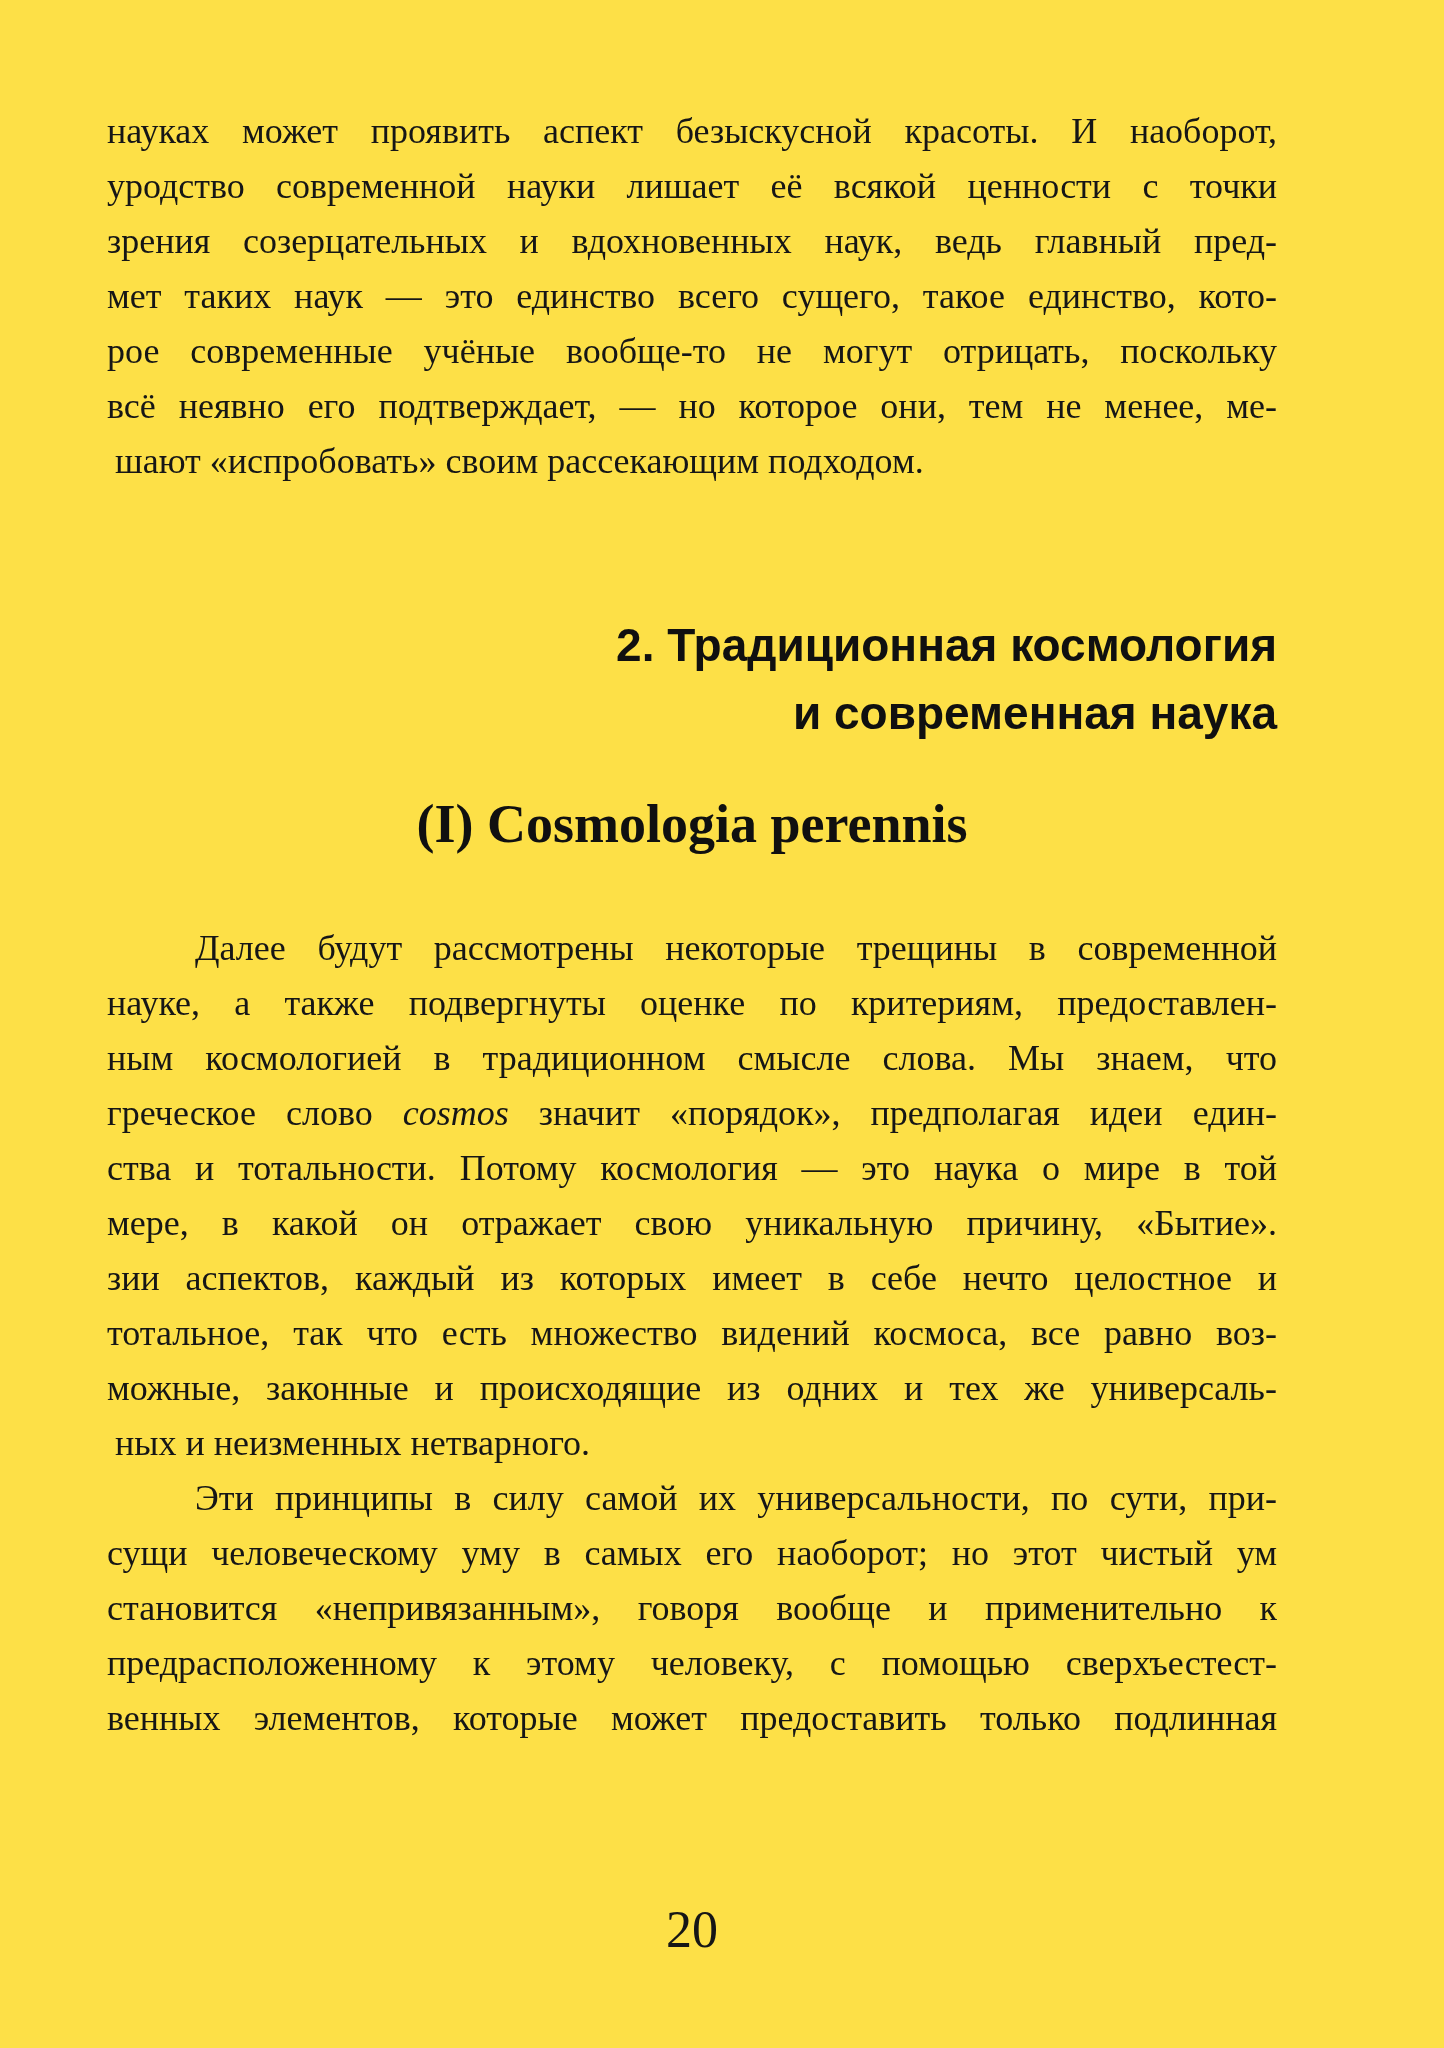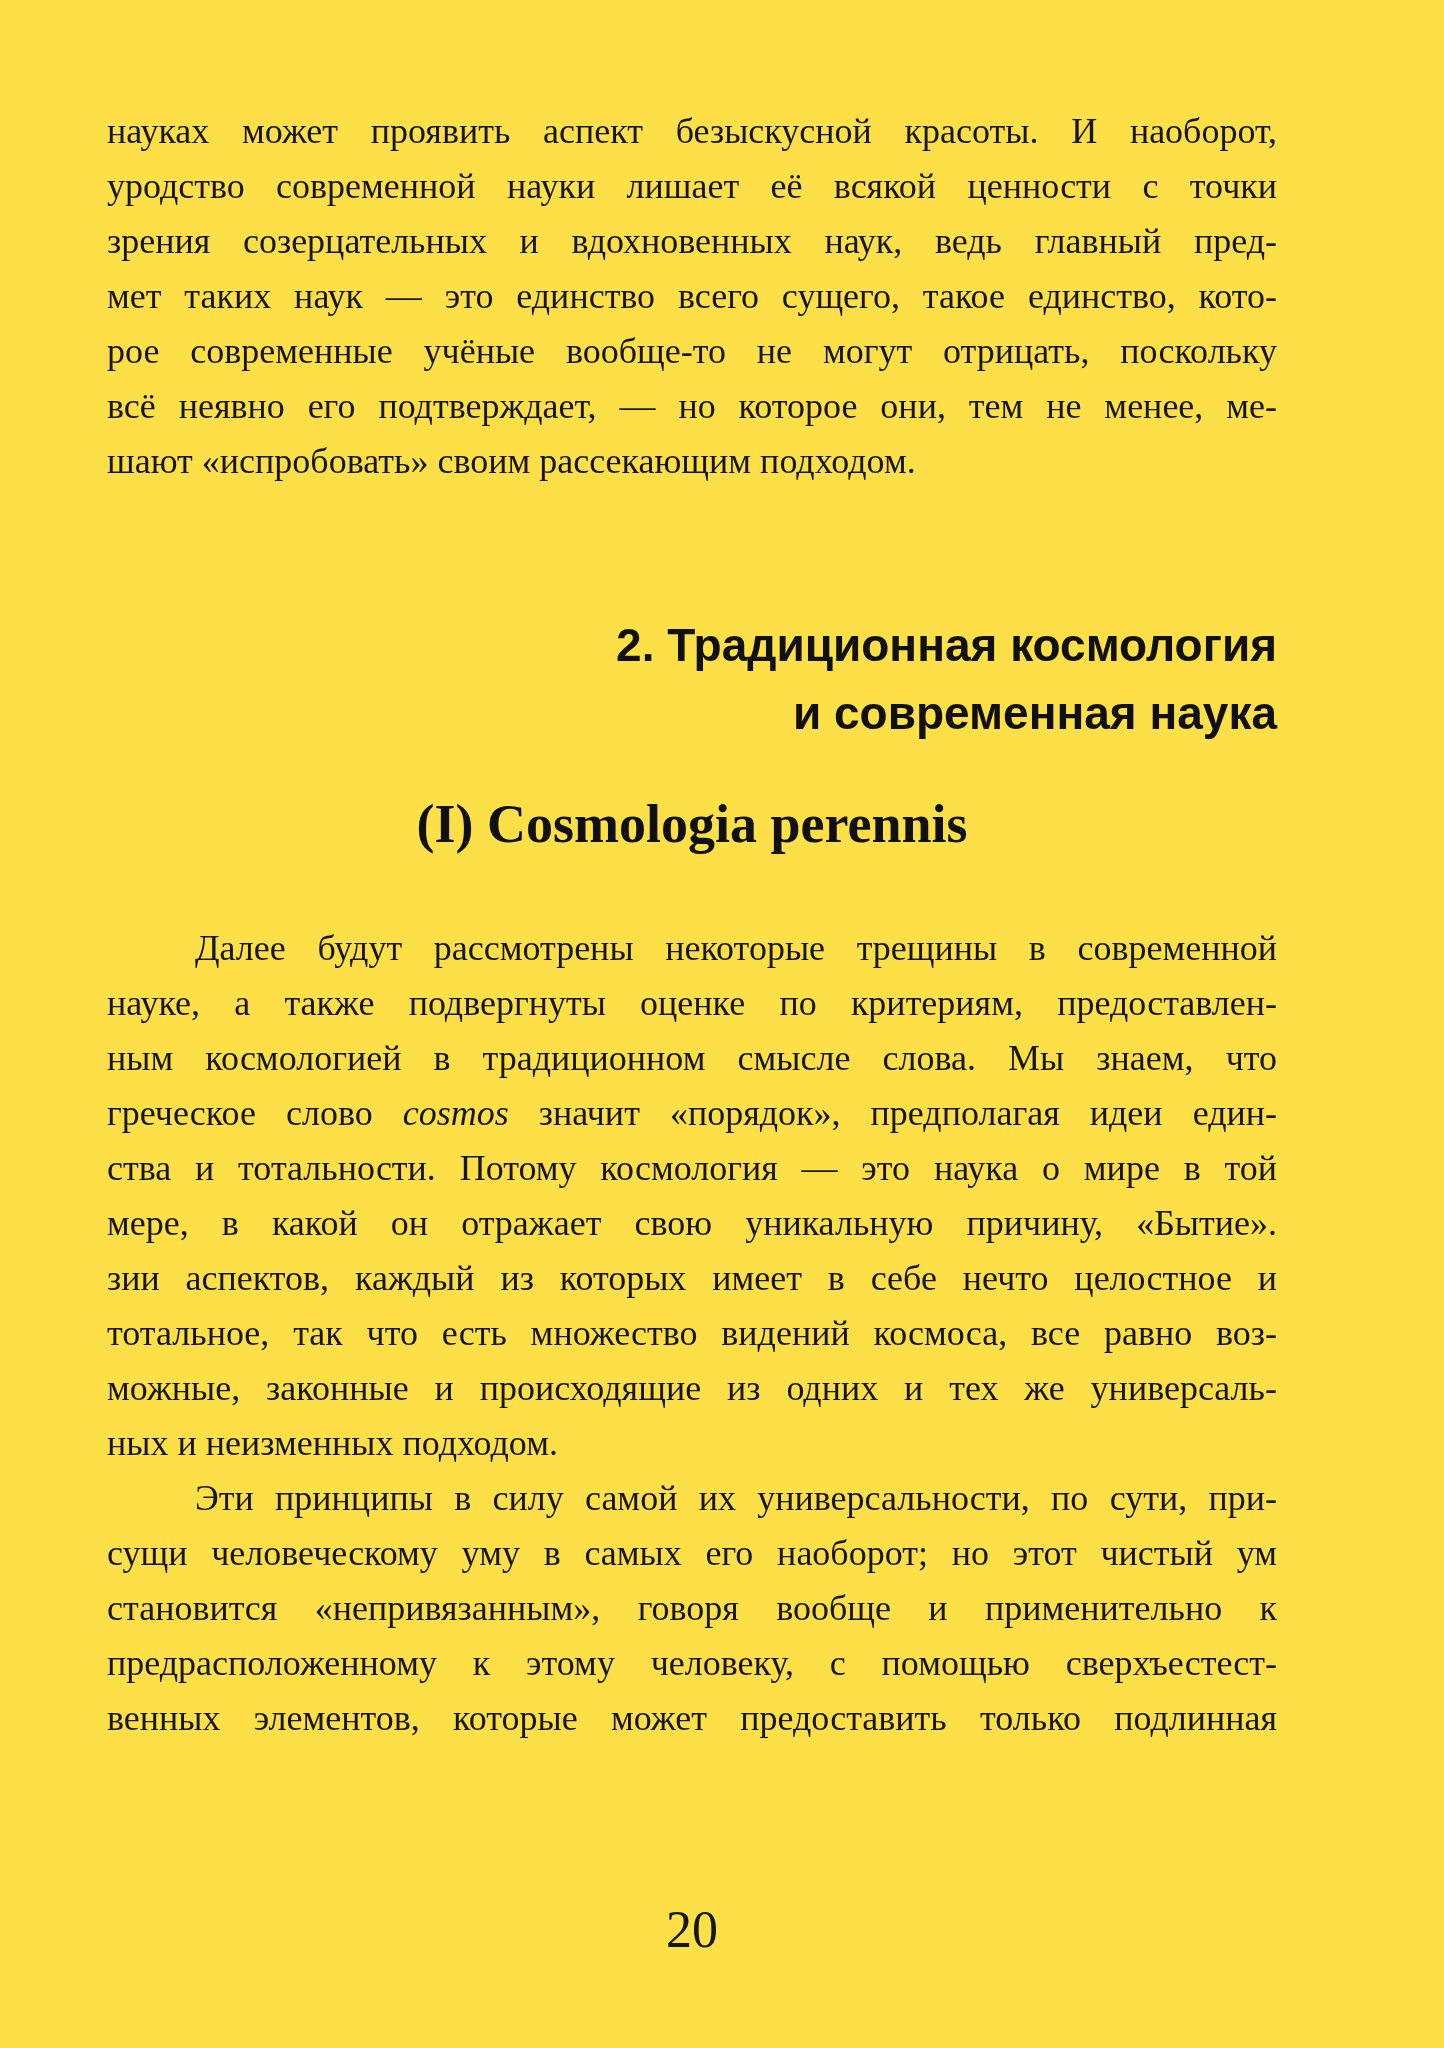--- a/index.html
+++ b/index.html
@@ -26,21 +26,21 @@
     line-height: 55px;
     color: #161616;
   }
   .line {
     height: 55px;
     overflow: hidden;
     text-align: justify;
     text-align-last: justify;
   }
   .para.indent .line:first-child { text-indent: 88px; }
-  .para.end-short .line:last-child { text-align-last: left; }
+  .para.end-short .line:last-child { text-align-last: left; margin-left: 8px; }
 
   .heading {
     margin: 122px 0 0 0;
     font-family: "Liberation Sans", sans-serif;
     font-weight: bold;
     font-size: 46px;
     line-height: 68px;
     text-align: right;
     color: #101010;
   }
@@ -96,21 +96,21 @@
     <div class="para indent end-short body-first">
         <div class="line">Далее будут рассмотрены некоторые трещины в современной</div>
         <div class="line">науке, а также подвергнуты оценке по критериям, предоставлен-</div>
         <div class="line">ным космологией в традиционном смысле слова. Мы знаем, что</div>
         <div class="line">греческое слово <i>cosmos</i> значит «порядок», предполагая идеи един-</div>
         <div class="line">ства и тотальности. Потому космология — это наука о мире в той</div>
         <div class="line">мере, в какой он отражает свою уникальную причину, «Бытие».</div>
         <div class="line">зии аспектов, каждый из которых имеет в себе нечто целостное и</div>
         <div class="line">тотальное, так что есть множество видений космоса, все равно воз-</div>
         <div class="line">можные, законные и происходящие из одних и тех же универсаль-</div>
-        <div class="line">ных и неизменных подходом.</div>
+        <div class="line">ных и неизменных нетварного.</div>
       </div>
 
     <div class="para indent">
         <div class="line">Эти принципы в силу самой их универсальности, по сути, при-</div>
         <div class="line">сущи человеческому уму в самых его наоборот; но этот чистый ум</div>
         <div class="line">становится «непривязанным», говоря вообще и применительно к</div>
         <div class="line">предрасположенному к этому человеку, с помощью сверхъестест-</div>
         <div class="line">венных элементов, которые может предоставить только подлинная</div>
       </div>
 

